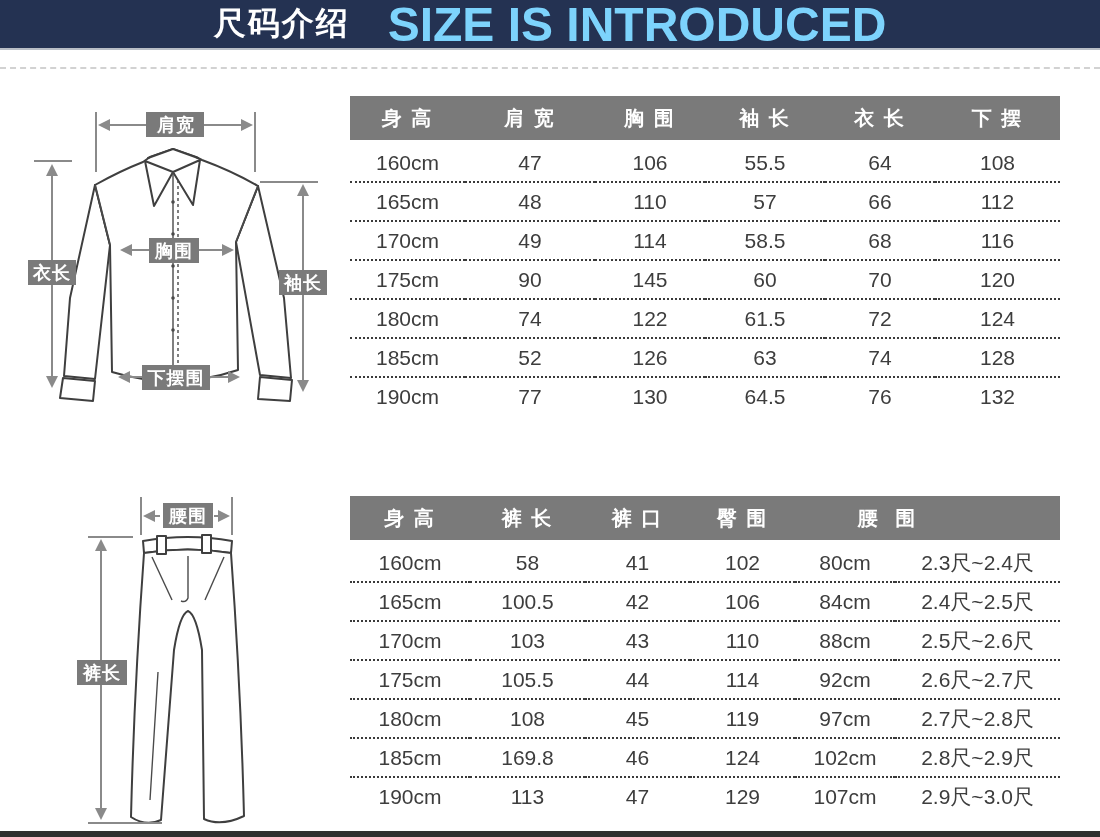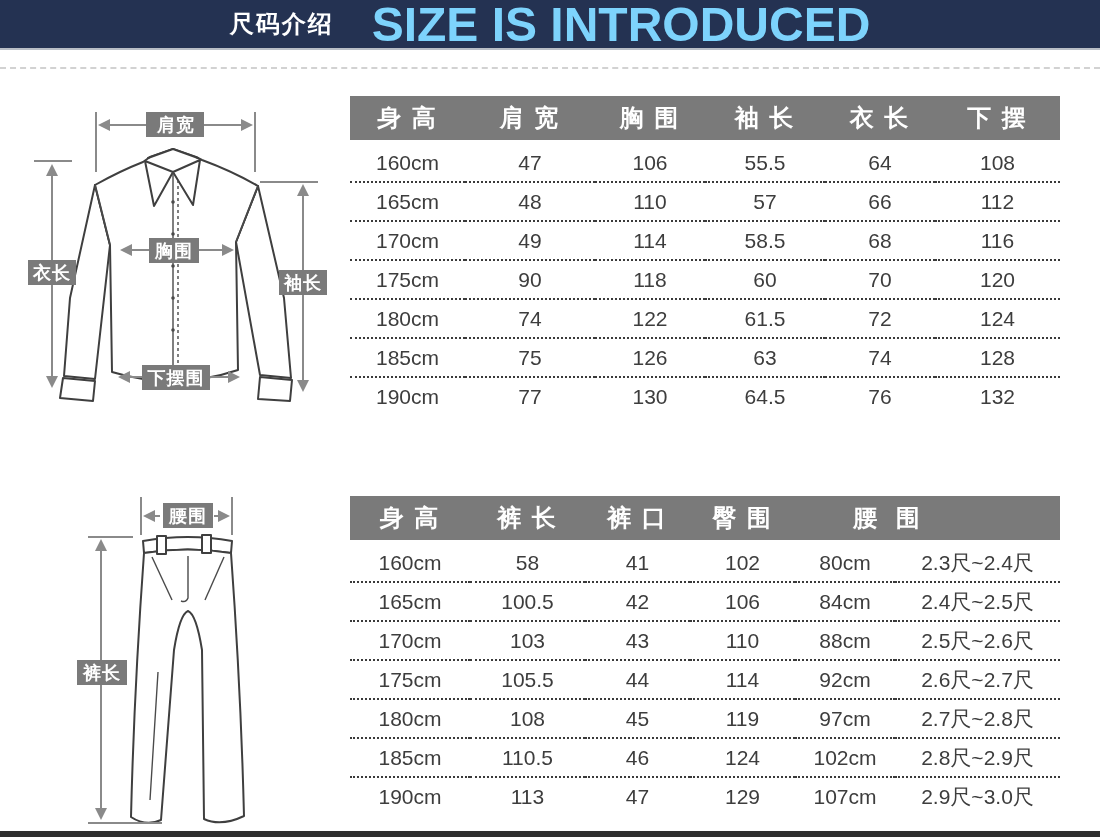--- a/index.html
+++ b/index.html
@@ -3,33 +3,33 @@
 <meta charset="utf-8">
 <style>
   html,body{margin:0;padding:0;}
   body{font-family:"Liberation Sans", sans-serif; background:#fff;}
   #stage{position:relative;width:1100px;height:837px;background:#ffffff;overflow:hidden;}
 
   
   .titlebar{position:absolute;left:0;top:0;width:1100px;height:48px;
     background:#243252;border-bottom:2px solid #b9bec6;
     display:flex;align-items:center;justify-content:center;gap:38px;}
-  .title-zh{color:#ffffff;font-size:24px;font-weight:600;letter-spacing:2px;}
+  .title-zh{color:#ffffff;font-size:32px;font-weight:600;letter-spacing:2px;}
   .title-en{color:#7dd3fc;font-size:48px;font-weight:800;letter-spacing:0px;text-align:right;}
 
   .faint-sep{position:absolute;left:0;top:67px;width:1100px;height:0;
     border-top:2px dashed #d2d2d2;}
 
   .bottom-bar{position:absolute;left:0;top:831px;width:1100px;height:6px;background:#2f2f2f;}
 
   
   table.sizes{position:absolute;border-collapse:collapse;table-layout:fixed;width:710px;left:350px;}
   #shirt-table{top:96px;}
   #pants-table{top:496px;}
-  table.sizes thead th{background:#7a7a7a;color:#fff;font-size:24px;font-weight:bold;
+  table.sizes thead th{background:#7a7a7a;color:#fff;font-size:20px;font-weight:bold;
     letter-spacing:2px;height:42px;text-align:center;border-bottom:4px solid #ffffff;}
   table.sizes tbody td{font-size:21px;color:#3d3d3d;text-align:center;height:37px;padding:0;}
   table.sizes tbody tr:not(:last-child) td{border-bottom:2px dotted #3a3a3a;}
   #pants-table thead th.waist-span{letter-spacing:6px;padding-right:77px;}
 
   
   svg{position:absolute;}
   #shirt-svg{left:5px;top:95px;}
   #pants-svg{left:60px;top:485px;}
   .outline{stroke:#3f3f3f;stroke-width:2;fill:#ffffff;stroke-linejoin:round;stroke-linecap:round;}
@@ -211,36 +211,36 @@
           <td>170cm</td>
           <td>49</td>
           <td>114</td>
           <td>58.5</td>
           <td>68</td>
           <td>116</td>
         </tr>
         <tr>
           <td>175cm</td>
           <td>90</td>
-          <td>118</td>
+          <td>145</td>
           <td>60</td>
           <td>70</td>
           <td>120</td>
         </tr>
         <tr>
           <td>180cm</td>
           <td>74</td>
           <td>122</td>
           <td>61.5</td>
           <td>72</td>
           <td>124</td>
         </tr>
         <tr>
           <td>185cm</td>
-          <td>75</td>
+          <td>52</td>
           <td>126</td>
           <td>63</td>
           <td>74</td>
           <td>128</td>
         </tr>
         <tr>
           <td>190cm</td>
           <td>77</td>
           <td>130</td>
           <td>64.5</td>
@@ -304,21 +304,21 @@
         <tr>
           <td>180cm</td>
           <td>108</td>
           <td>45</td>
           <td>119</td>
           <td>97cm</td>
           <td>2.7尺~2.8尺</td>
         </tr>
         <tr>
           <td>185cm</td>
-          <td>110.5</td>
+          <td>169.8</td>
           <td>46</td>
           <td>124</td>
           <td>102cm</td>
           <td>2.8尺~2.9尺</td>
         </tr>
         <tr>
           <td>190cm</td>
           <td>113</td>
           <td>47</td>
           <td>129</td>

